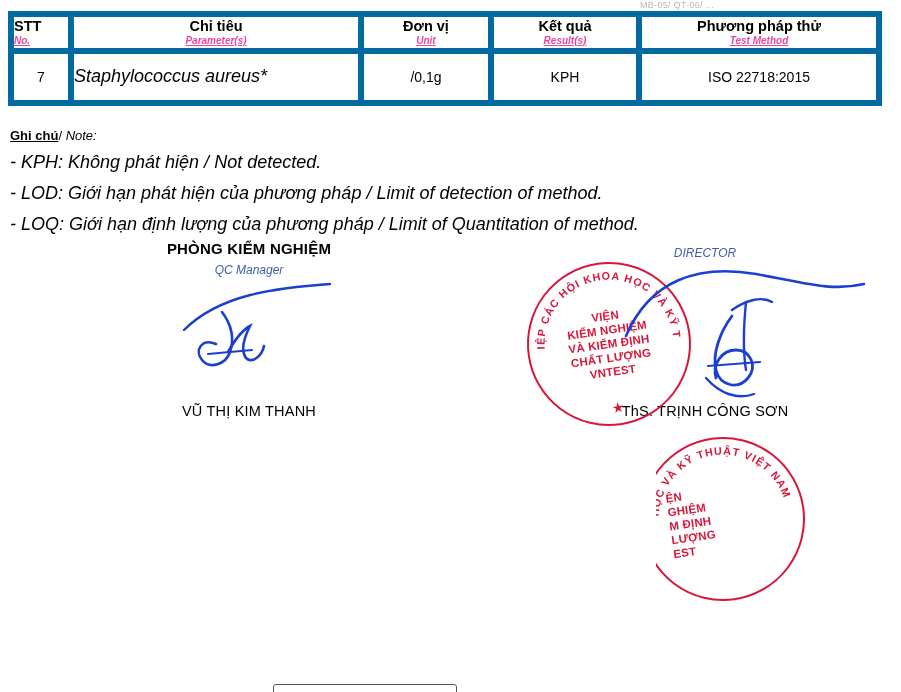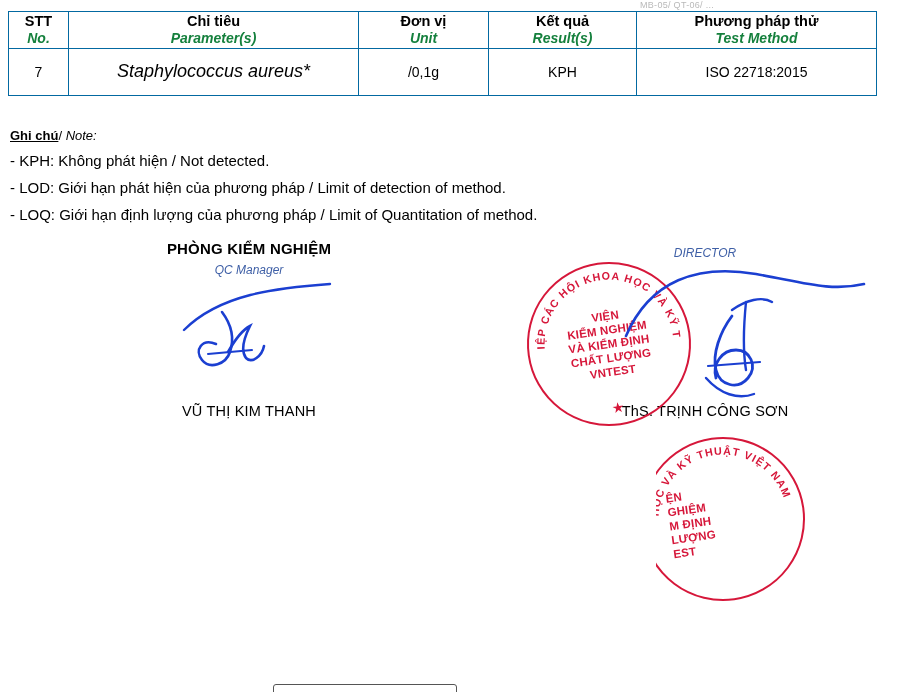--- a/index.html
+++ b/index.html
@@ -36,45 +36,45 @@
   
   .results-table {
     position: absolute;
     top: 11px;
     left: 8px;
     width: 868px;
     border-collapse: collapse;
     table-layout: fixed;
   }
   .results-table td, .results-table th {
-    border: 1px solid #0369a1;
+    border: 6px solid #0369a1;
     padding: 0;
     vertical-align: middle;
-    text-align: center;
   }
   .col-stt { width: 60px; }
   .col-param { width: 290px; }
   .col-unit { width: 130px; }
   .col-result { width: 148px; }
   .col-method { width: 240px; }
 
   .hdr-cell {
     text-align: center;
     padding: 2px 2px 3px 2px;
   }
   .hdr-vn {
     font-size: 14.5px;
     font-weight: bold;
     line-height: 1.25;
   }
   .hdr-en {
-    font-size: 14px;
-    font-style: italic;
-    color: #15803d;
+    font-size: 10px;
+    font-style: italic;
+    color: #ec4899;
     line-height: 1.25;
+    text-decoration: underline;
   }
   .hdr-left {
     text-align: left;
     padding-left: 6px;
   }
 
   .body-row td {
     height: 46px;
   }
   .cell-center {
@@ -100,21 +100,22 @@
     margin-bottom: 9px;
   }
   .note-title .vn {
     font-weight: bold;
     text-decoration: underline;
   }
   .note-title .en {
     font-style: italic;
   }
   .note-line {
-    font-size: 15px;
+    font-size: 18px;
+    font-style: italic;
     margin-bottom: 10px;
     white-space: nowrap;
   }
 
   
   .sig-left {
     position: absolute;
     top: 240px;
     left: 104px;
     width: 290px;

